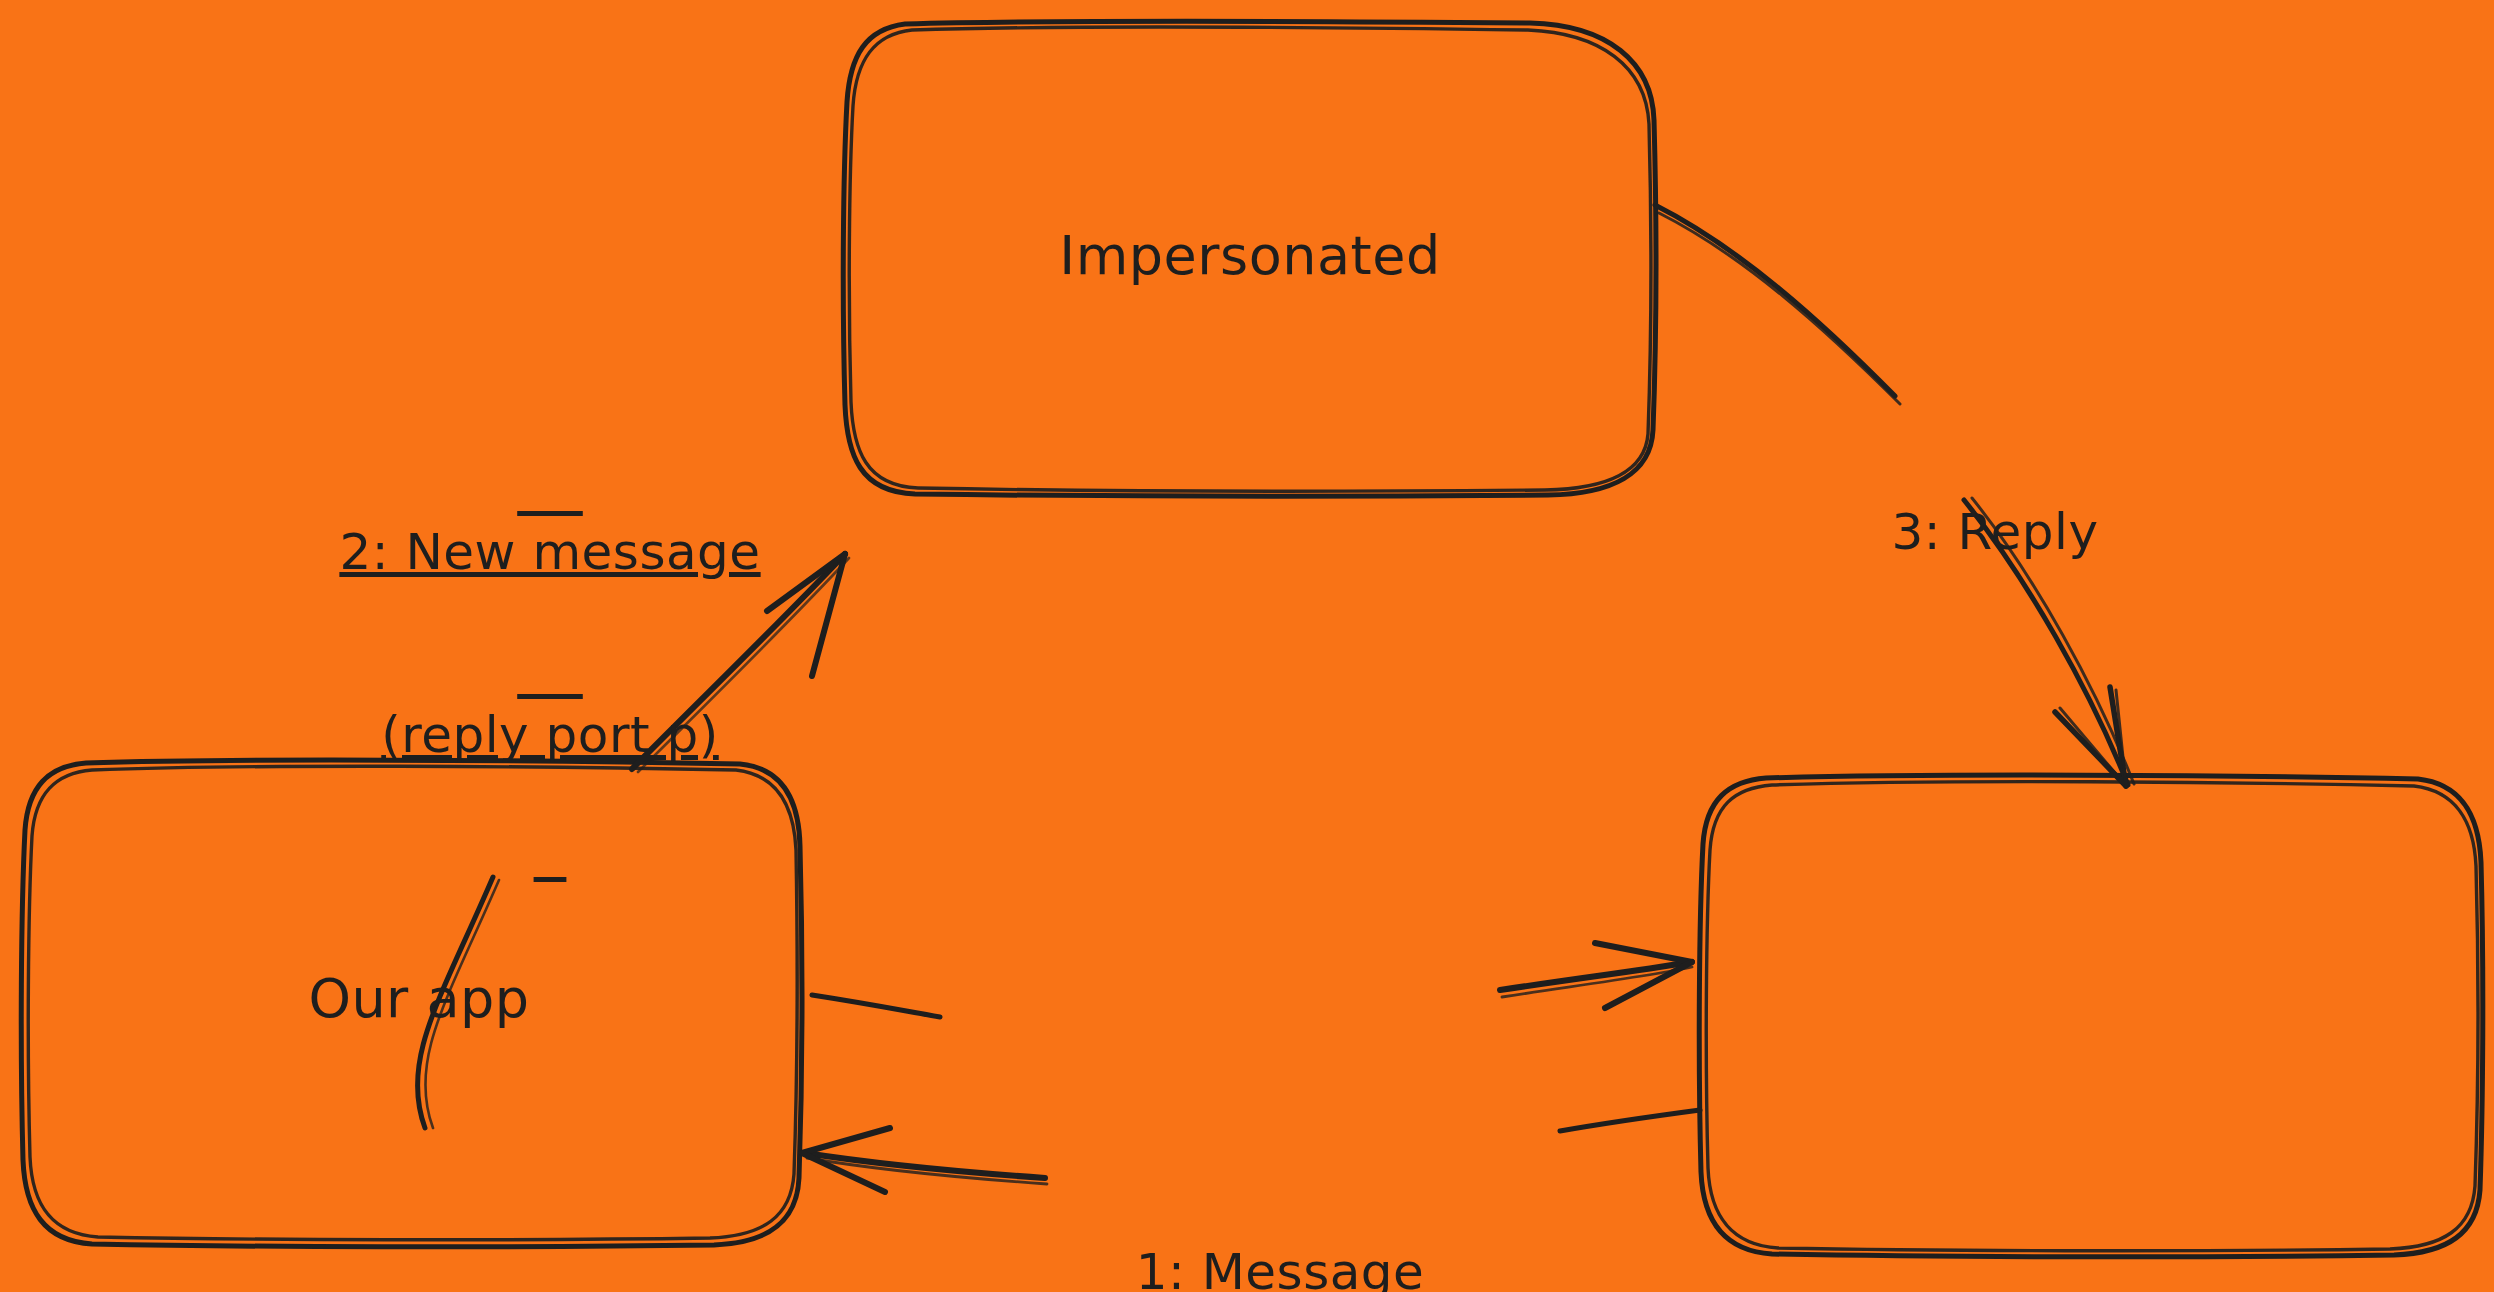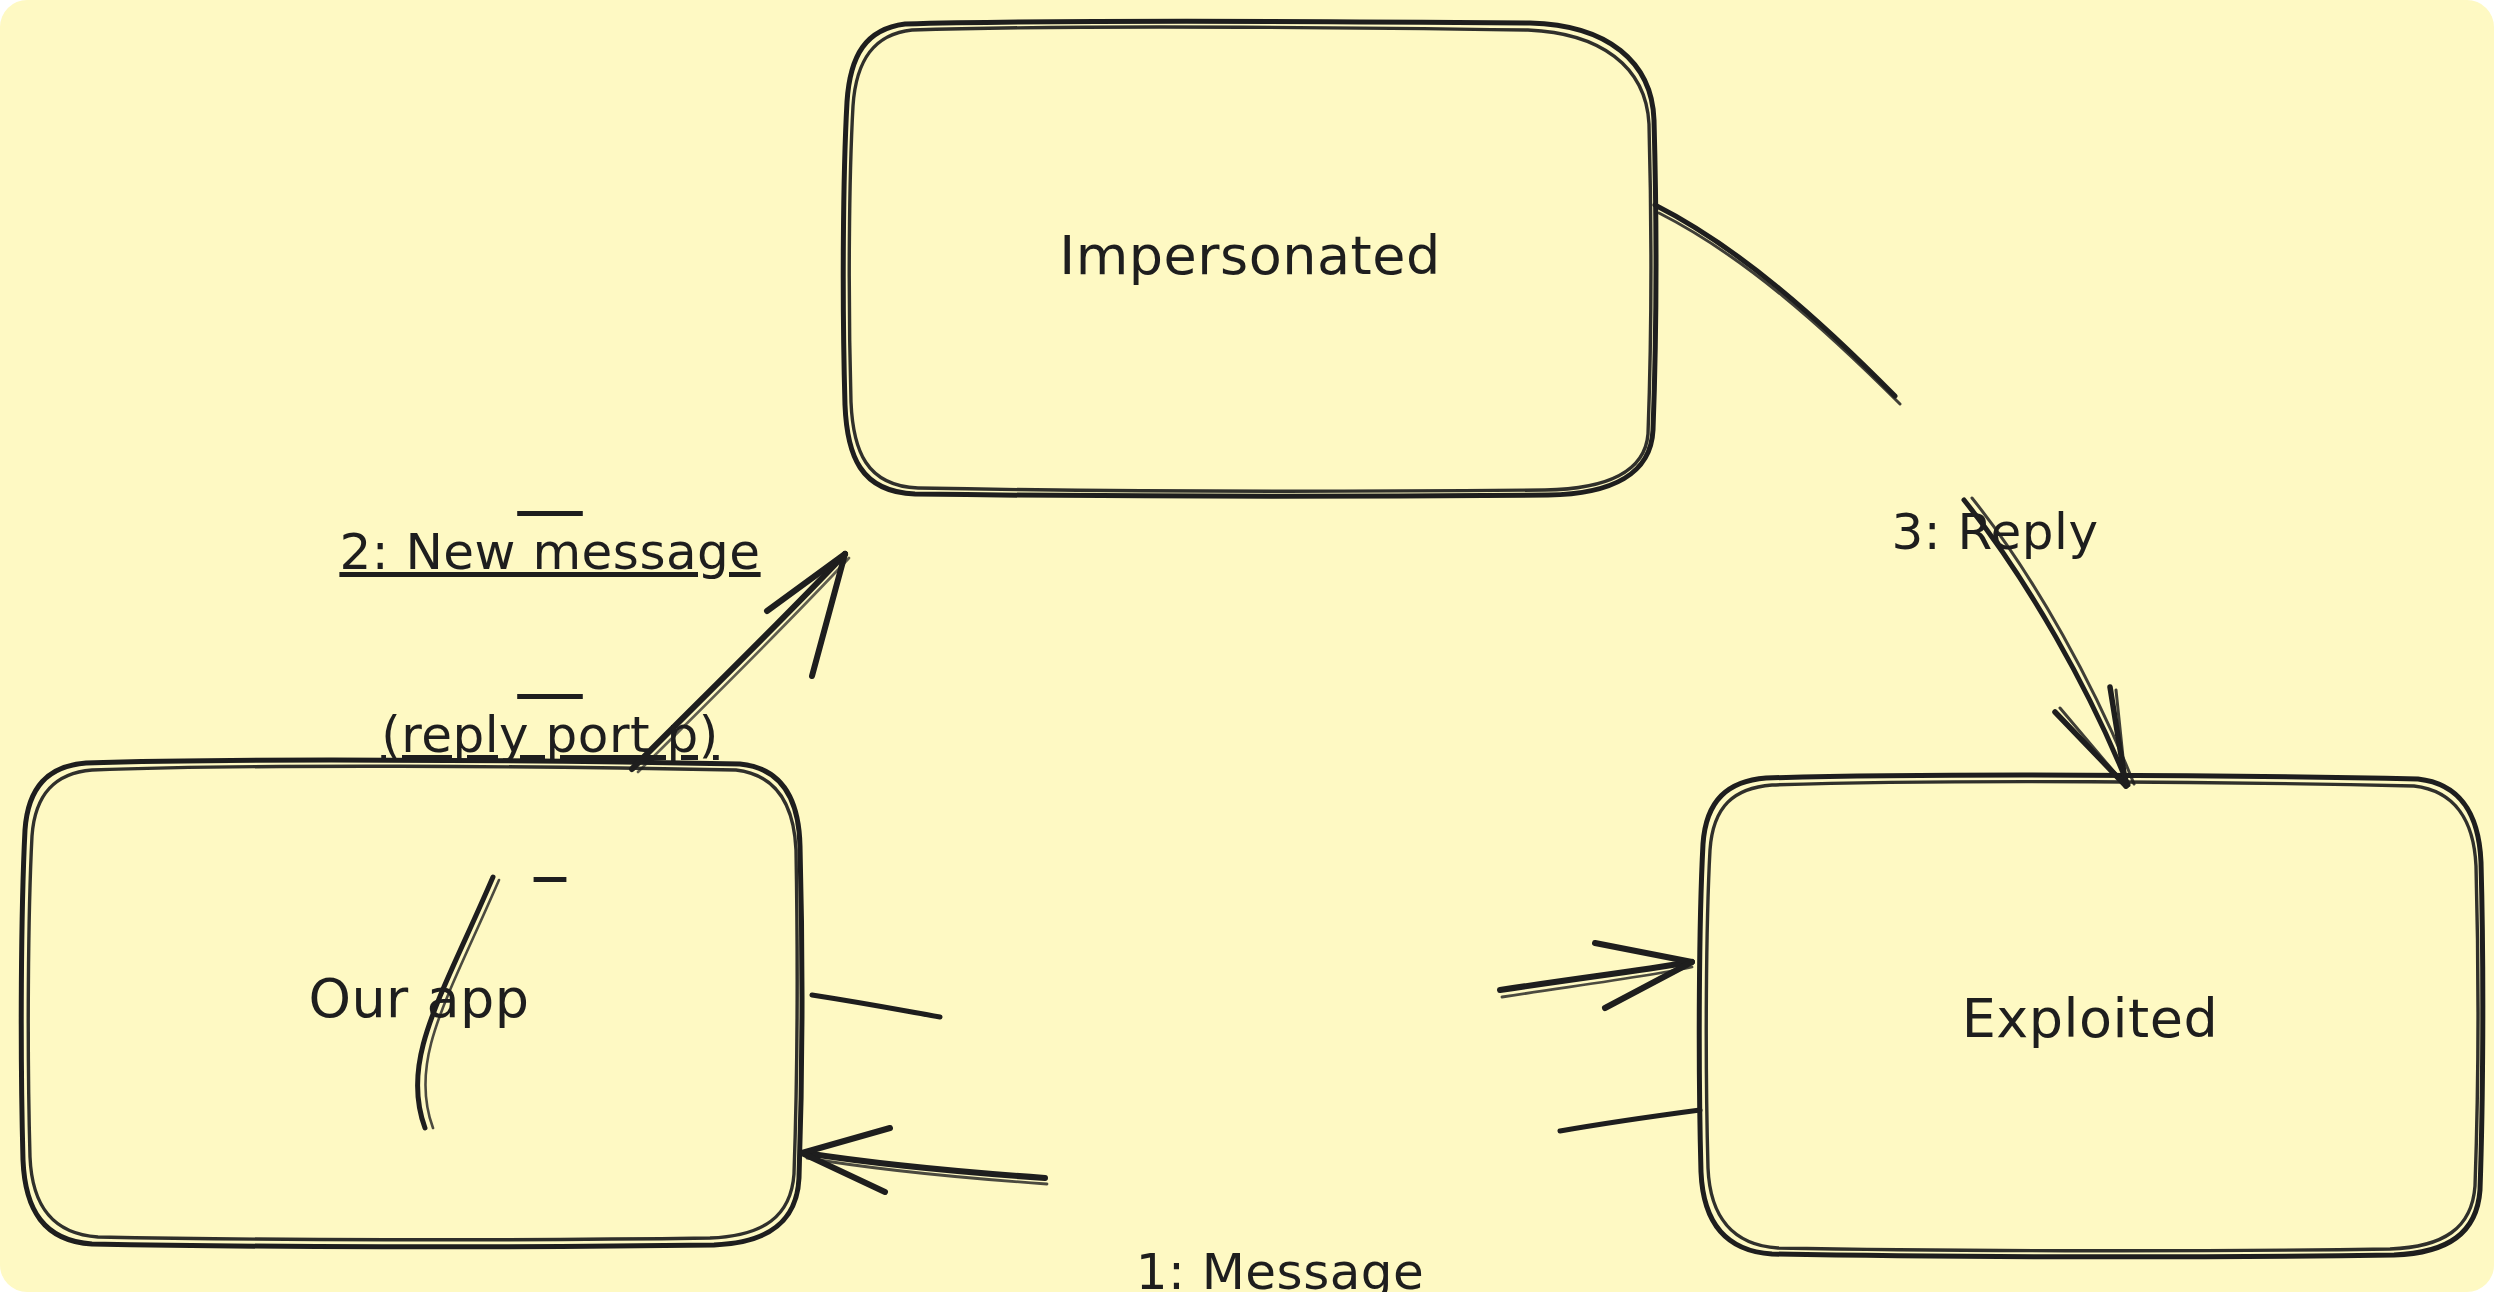--- a/index.html
+++ b/index.html
@@ -7,23 +7,22 @@
     padding: 0;
     background: #ffffff;
   }
   body {
     font-family: "DejaVu Sans", sans-serif;
   }
   #canvas {
     position: relative;
     width: 2494px;
     height: 1292px;
-    background: #fef9c3;
+    background: #f97316;
     overflow: hidden;
-    border-radius: 27px;
   }
   #sketch {
     position: absolute;
     inset: 0;
     width: 2494px;
     height: 1292px;
   }
   .node-label,
   .edge-label {
     position: absolute;
@@ -177,21 +176,20 @@
         <path stroke-width="6" d="M 885 1192 L 802 1153"></path>
       </g>
 
     </g>
   </svg>
 
   <div class="node-label lbl-impersonated">Impersonated</div>
 
   <div class="node-label lbl-ourapp">Our app</div>
 
-  <div class="node-label lbl-exploited">Exploited</div>
 
   <div class="edge-label lbl-new-message">
     <div>2: New message</div>
     <div>(reply port p)</div>
   </div>
 
   <div class="edge-label lbl-reply">
     <div>3: Reply</div>
   </div>
 

